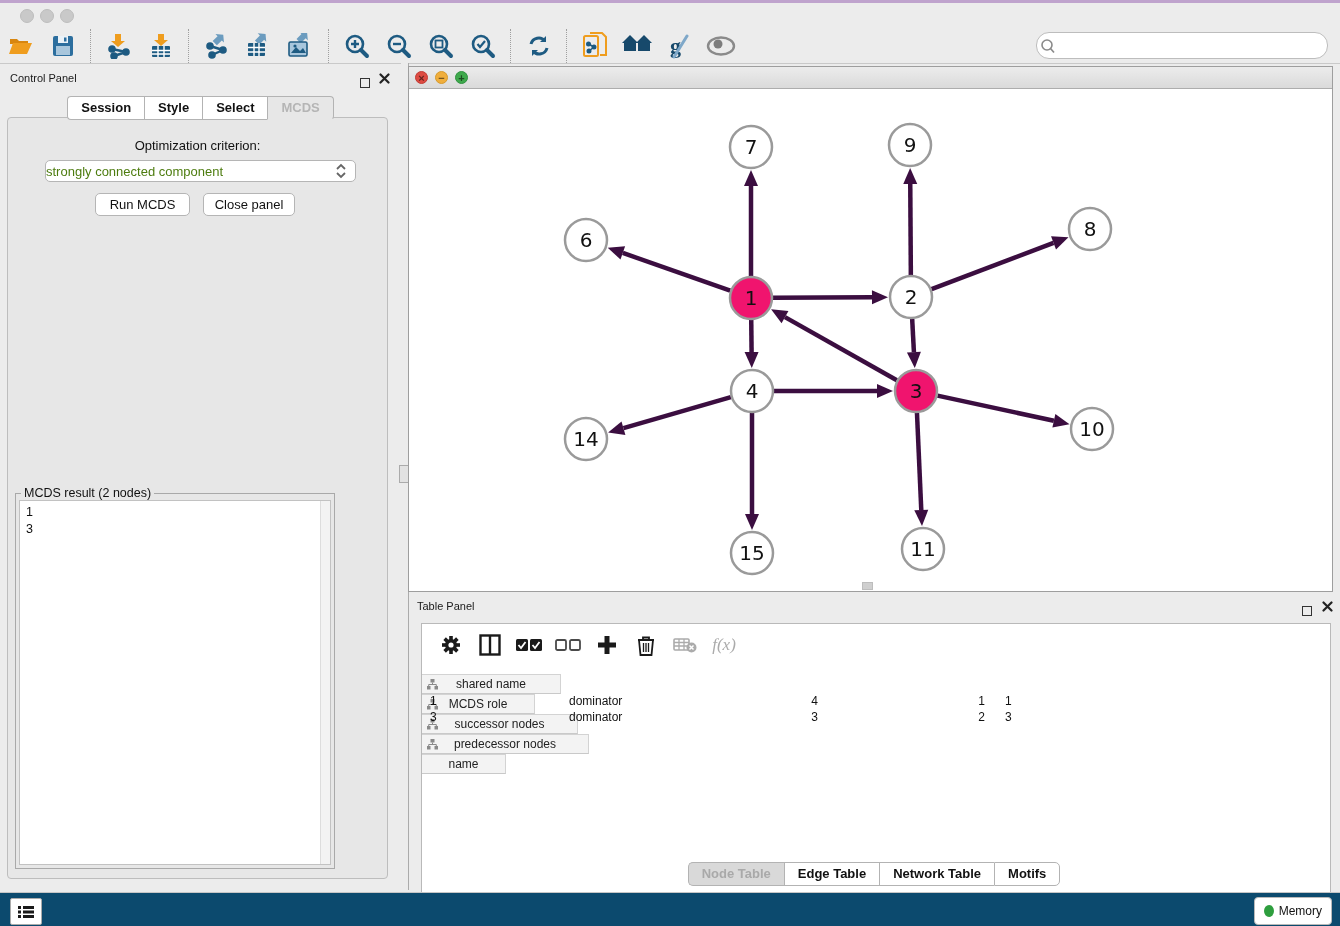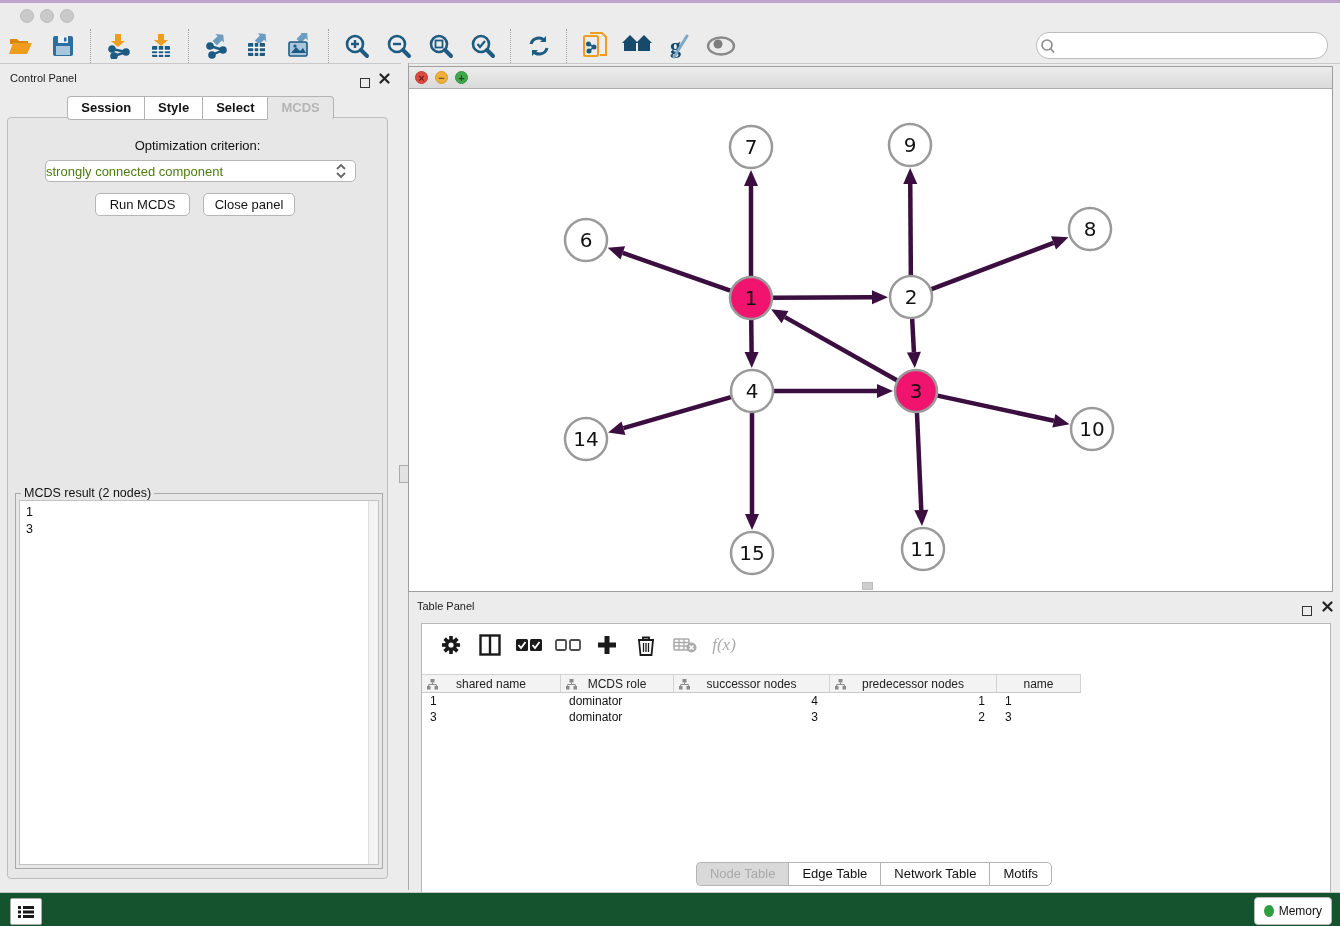--- a/index.html
+++ b/index.html
@@ -28,21 +28,21 @@
   .tabstrip{position:absolute;top:33px;left:0;width:100%;display:flex;justify-content:center;z-index:3;}
   .tab{height:22px;line-height:22px;padding:0 13px;font-size:13px;font-weight:600;background:#fff;border:1px solid #B3B3B3;border-right:none;color:#111;}
   .tab:first-child{border-radius:4px 0 0 4px;}
   .tab:last-child{border-radius:0 4px 4px 0;border-right:1px solid #B3B3B3;}
   .tab.sel{background:#E7E7E7;color:#B5B5B5;border-bottom-color:#E7E7E7;}
   .cp-box{position:absolute;left:7px;top:54px;width:379px;height:760px;background:#E7E7E7;border:1px solid #BDBDBD;border-radius:4px;}
   .opt-label{position:absolute;top:20px;width:100%;text-align:center;font-size:13px;color:#111;}
   .dropdown{position:absolute;left:37px;top:42px;width:311px;height:22px;background:#fff;border:1px solid #B5B5B5;border-radius:5px;box-sizing:border-box;display:flex;align-items:center;}
   .dropdown .dd-text{flex:1;font-size:13px;padding-left:0;color:#4d7c0f;}
   .btn{position:absolute;height:23px;background:#fff;border:1px solid #B5B5B5;border-radius:5px;font-size:13px;color:#111;text-align:center;line-height:21px;box-sizing:border-box;}
-  .fieldset{position:absolute;left:7px;top:375px;width:368px;height:376px;border:1px solid #A9A9A9;box-sizing:border-box;}
+  .fieldset{position:absolute;left:7px;top:375px;width:320px;height:376px;border:1px solid #A9A9A9;box-sizing:border-box;}
   .fs-legend{position:absolute;left:5px;top:-8px;background:#E7E7E7;padding:0 3px;font-size:12.5px;color:#111;}
   .result-area{position:absolute;left:3px;top:6px;right:3px;bottom:3px;background:#fff;border:1px solid #C2C2C2;}
   .result-pre{margin:0;padding:3px 6px;font-family:"Liberation Sans",sans-serif;font-size:12.5px;line-height:17px;white-space:pre;color:#111;}
   .result-scroll{position:absolute;right:0;top:0;width:9px;height:100%;background:#F3F3F3;border-left:1px solid #DDD;}
   
   .v-splitter{position:absolute;left:401px;top:63px;width:7px;height:827px;background:#ECECEC;border-right:1px solid #ABABAB;}
   .v-handle{position:absolute;left:-2px;top:402px;width:10px;height:16px;background:#E2E2E2;border:1px solid #ABABAB;}
   
   .net-win{position:absolute;left:408px;top:66px;width:925px;height:526px;background:#fff;border:1px solid #9E9E9E;box-sizing:border-box;}
   .net-titlebar{position:absolute;left:0;top:0;width:100%;height:22px;background:linear-gradient(#ECECEC,#DADADA);border-bottom:1px solid #ADADAD;box-sizing:border-box;}
@@ -57,35 +57,35 @@
   .net-notch{position:absolute;left:453px;bottom:1px;width:9px;height:6px;background:#CFCFCF;border:1px solid #BDBDBD;}
   
   .table-panel{position:absolute;left:408px;top:597px;width:932px;height:293px;}
   .tp-header{position:absolute;left:9px;top:3px;}
   .tp-float{position:absolute;left:894px;top:5px;}
   .tp-close{position:absolute;left:914px;top:4px;}
   .tp-box{position:absolute;left:13px;top:26px;width:910px;height:288px;background:#fff;border:1px solid #B9B9B9;box-sizing:border-box;}
   .tp-toolbar{position:absolute;left:0;top:0;width:100%;height:42px;display:flex;align-items:center;padding-left:16px;box-sizing:border-box;}
   .tp-tbtn{width:26px;height:26px;margin-right:13px;display:flex;align-items:center;justify-content:center;}
   .fx{font-family:"Liberation Serif",serif;font-style:italic;font-size:17px;color:#ABABAB;}
-  .thead{position:absolute;left:0;top:50px;height:19px;display:flex;}
+  .thead{position:absolute;left:0;top:50px;height:19px;display:flex;flex-direction:column;}
   .thcell{position:relative;background:#F3F3F3;border-right:1px solid #D3D3D3;border-top:1px solid #D3D3D3;border-bottom:1px solid #C9C9C9;font-size:12px;color:#222;text-align:center;line-height:18px;box-sizing:border-box;}
   .thcell svg{position:absolute;left:5px;top:4px;}
   .c0{width:139px}.c1{width:113px}.c2{width:156px}.c3{width:167px}.c4{width:84px}
   .trows{position:absolute;left:0;top:69px;width:100%;}
   .trow{display:flex;height:16px;line-height:16px;font-size:12px;color:#111;}
   .tcell{box-sizing:border-box;padding:0 8px;}
   .tcell.c2,.tcell.c3{text-align:right;padding-right:12px;}
   .tp-tabs{position:absolute;left:0;top:265px;width:100%;display:flex;justify-content:center;}
-  .tp-tab{height:22px;line-height:22px;padding:0 13px;font-size:13px;font-weight:400;background:#fff;border:1px solid #B3B3B3;border-right:none;color:#111;}
+  .tp-tab{height:22px;line-height:22px;padding:0 13px;font-size:13px;font-weight:700;background:#fff;border:1px solid #B3B3B3;border-right:none;color:#111;}
   .tp-tab:first-child{border-radius:5px 0 0 5px;}
   .tp-tab:last-child{border-radius:0 5px 5px 0;border-right:1px solid #B3B3B3;}
   .tp-tab.sel{background:#D9D9D9;color:#A9A9A9;}
   
-  .statusbar{position:absolute;left:0;top:892px;width:1340px;height:34px;background:#14532d;border-top:1px solid #C6C6C6;box-sizing:border-box;}
+  .statusbar{position:absolute;left:0;top:892px;width:1340px;height:34px;background:#0c4a6e;border-top:1px solid #C6C6C6;box-sizing:border-box;}
   .sb-list{position:absolute;left:10px;top:5px;width:30px;height:25px;background:#fff;border:1px solid #ABABAB;border-radius:2px;display:flex;align-items:center;justify-content:center;}
   .sb-mem{position:absolute;right:8px;top:4px;height:26px;background:#fff;border:1px solid #B9B9B9;border-radius:4px;display:flex;align-items:center;padding:0 9px;font-size:12px;color:#111;}
   .mem-dot{width:10px;height:12px;border-radius:50%;background:#2E9E3E;margin-right:5px;}
   svg{display:block;}
 </style>
 </head>
 <body>
 
 <div class="app">
   <div class="top-strip"></div>

